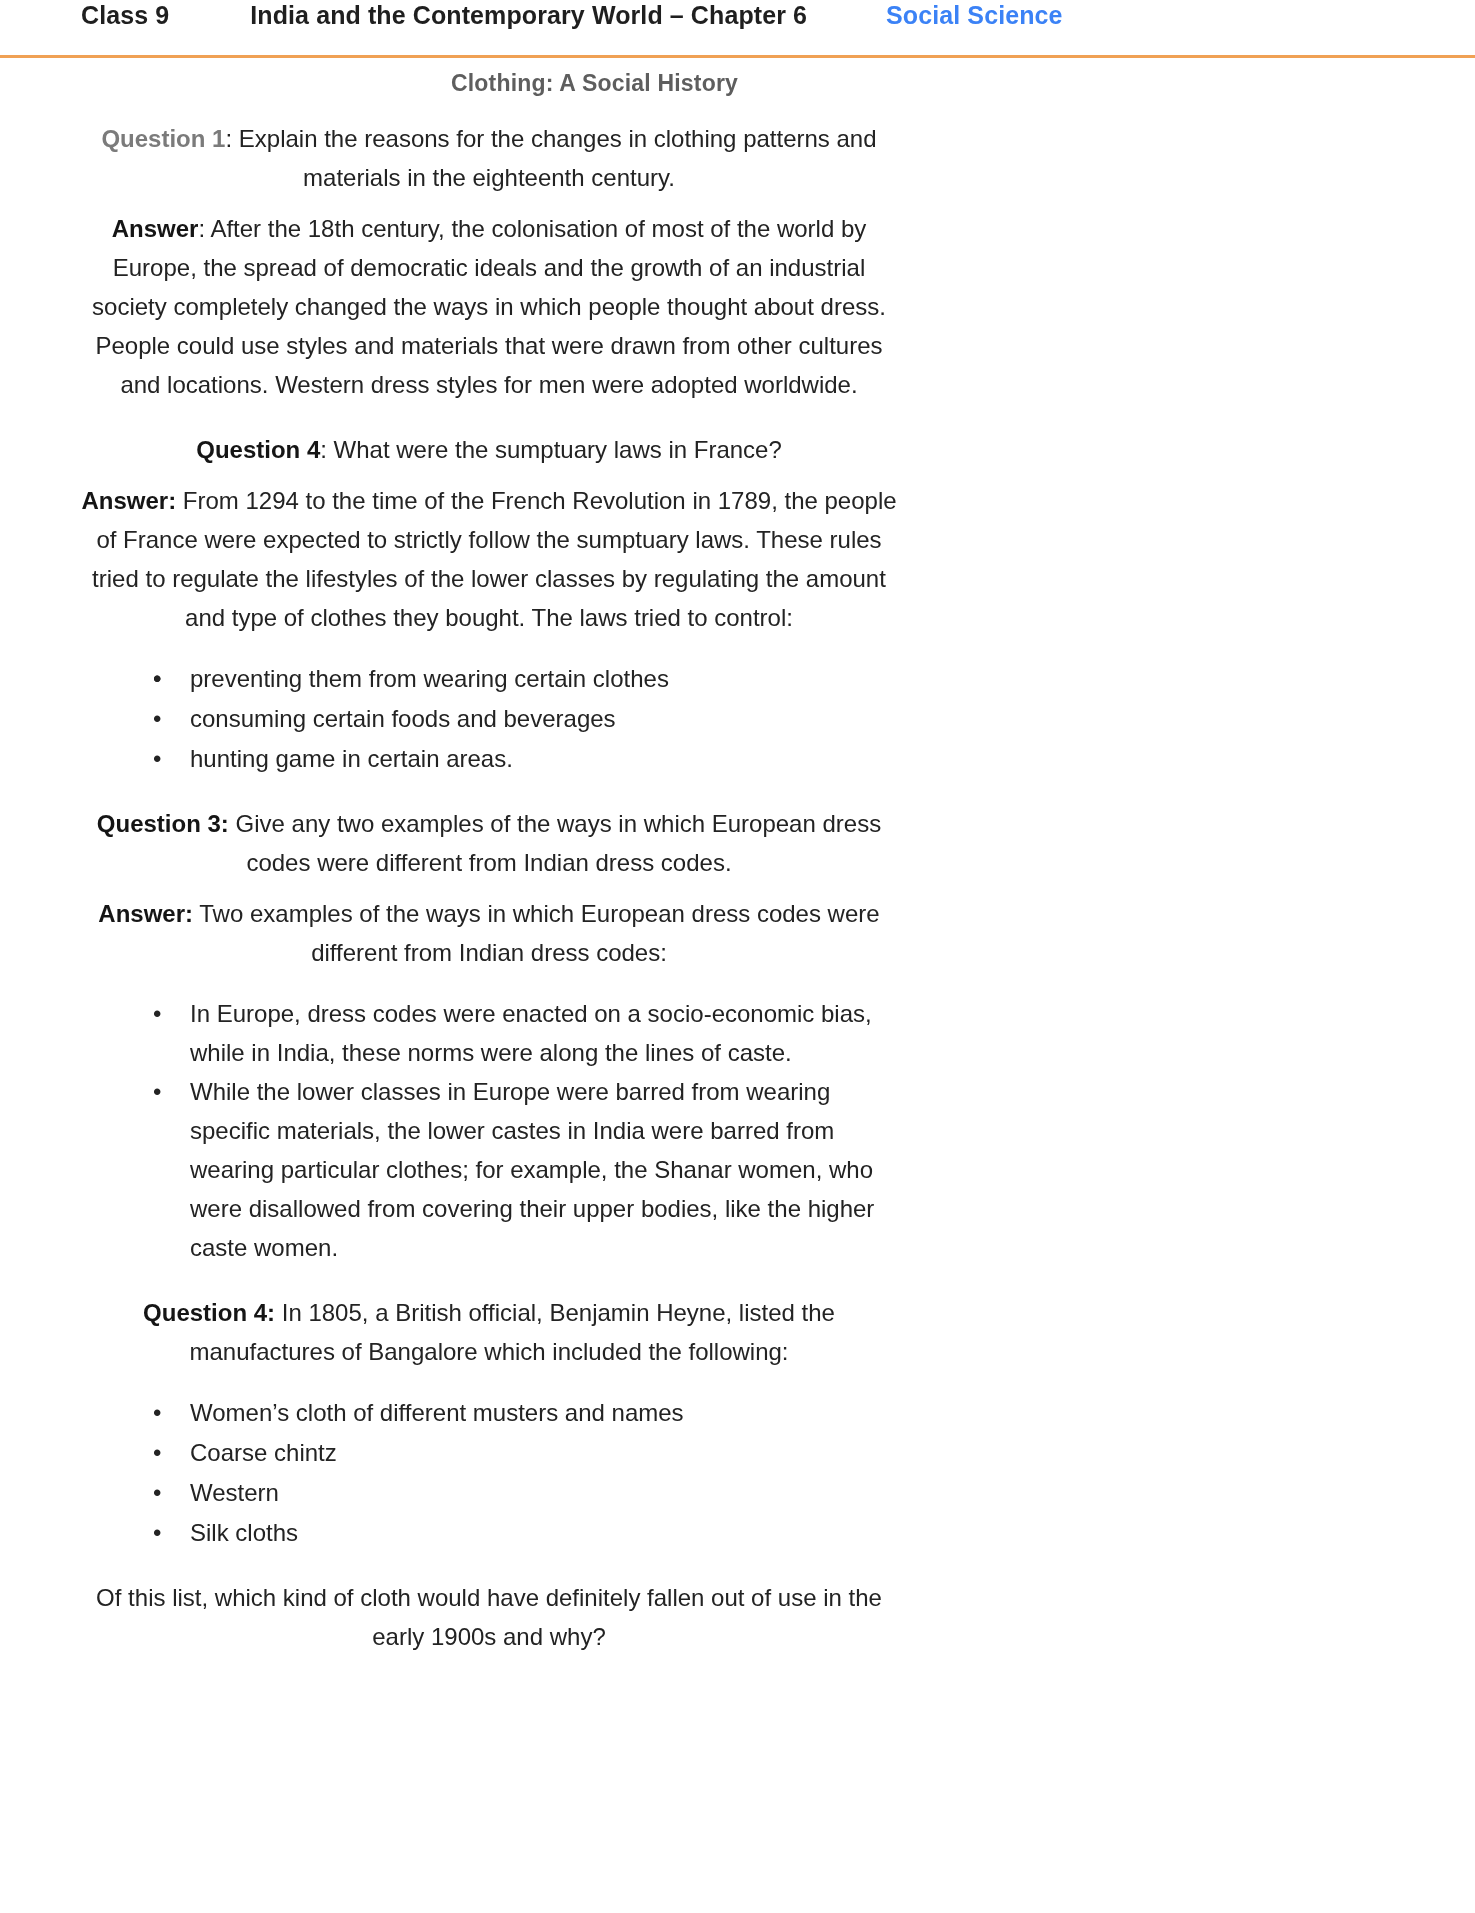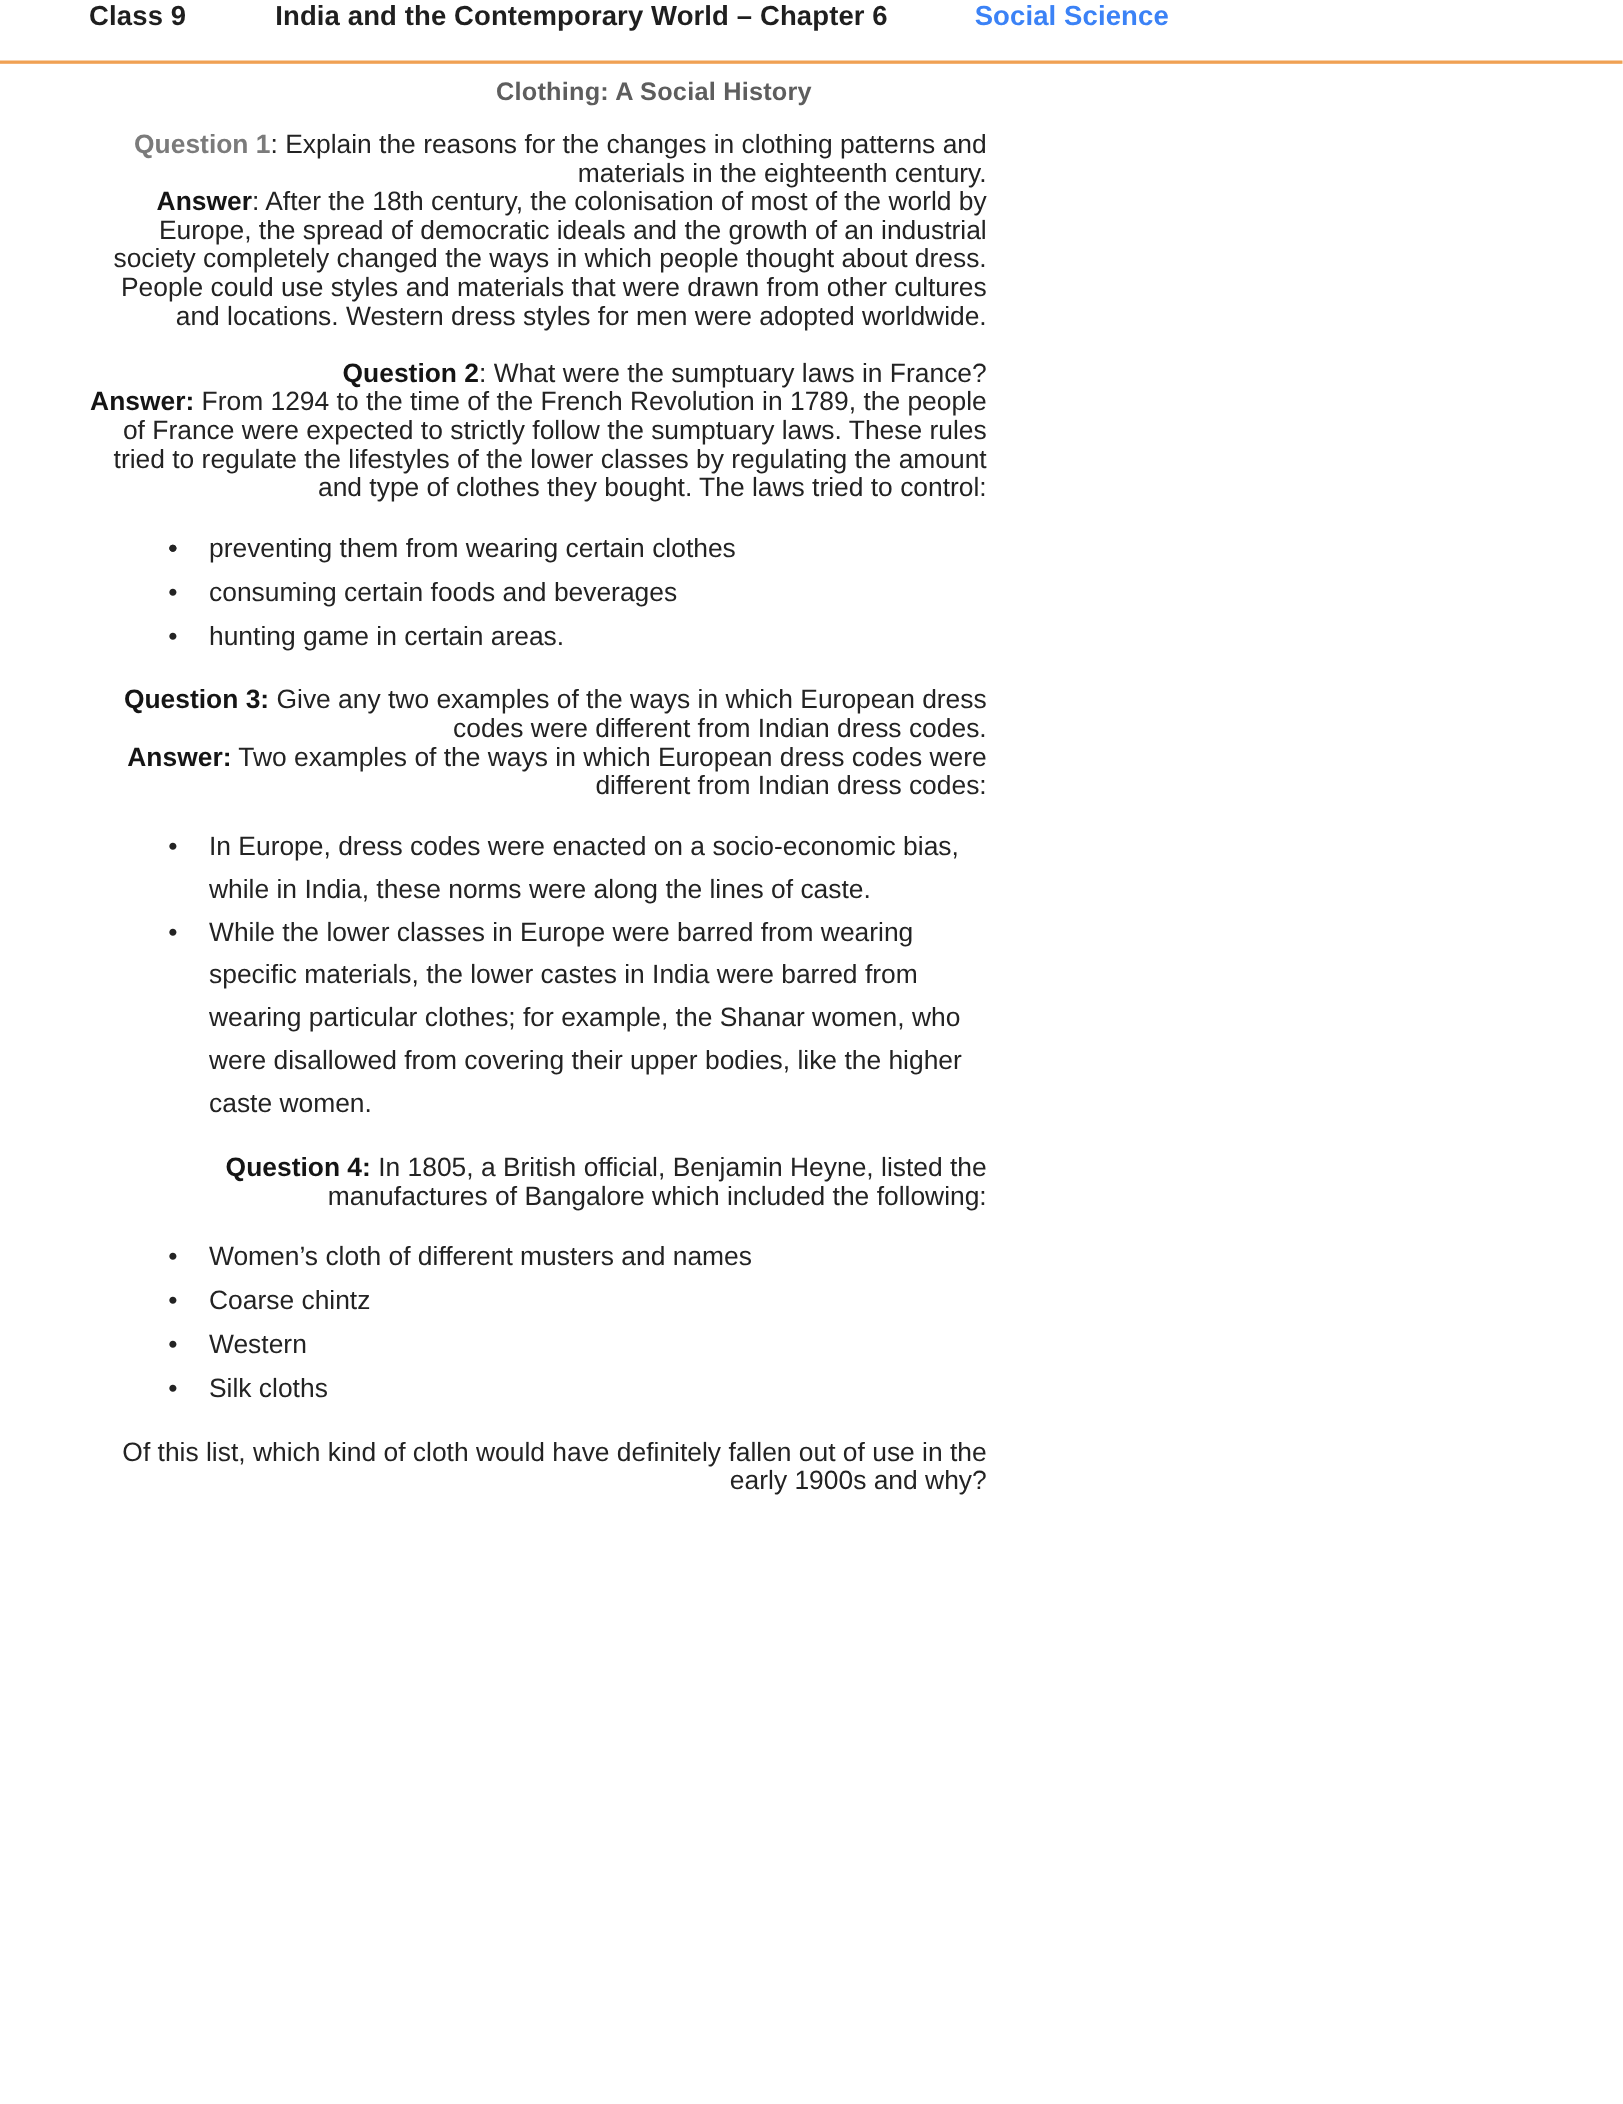--- a/index.html
+++ b/index.html
@@ -80,25 +80,25 @@
     text-align: center;
     font-size: 23px;
     font-weight: bold;
     color: #5e5e5e;
     margin: 0 0 22px 0;
     width: 1027px;
     letter-spacing: 0.2px;
   }
 
   p.para {
-    margin: 0 0 0 0;
+    margin: 12px 0 0 0;
     font-size: 24px;
-    line-height: 26px;
+    line-height: 39px;
     color: #232323;
-    text-align: right;
+    text-align: center;
   }
 
   .blk {
     margin-bottom: 26px;
   }
   .blk-tight {
     margin-bottom: 0px;
   }
 
   .q-label-gray {
@@ -162,21 +162,21 @@
       <p class="para">
         <span class="q-label-gray">Question 1</span><span>: </span><span>Explain the reasons for the changes in clothing patterns and materials in the eighteenth century.</span>
       </p>
       <p class="para">
         <span class="a-label">Answer</span><span>: </span><span>After the 18th century, the colonisation of most of the world by Europe, the spread of democratic ideals and the growth of an industrial society completely changed the ways in which people thought about dress. People could use styles and materials that were drawn from other cultures and locations. Western dress styles for men were adopted worldwide.</span>
       </p>
     </div>
 
     <div class="blk-tight">
       <p class="para">
-        <span class="q-label">Question 2</span><span>: </span><span>What were the sumptuary laws in France?</span>
+        <span class="q-label">Question 4</span><span>: </span><span>What were the sumptuary laws in France?</span>
       </p>
       <p class="para">
         <span class="a-label">Answer:</span><span> </span><span>From 1294 to the time of the French Revolution in 1789, the people of France were expected to strictly follow the sumptuary laws. These rules tried to regulate the lifestyles of the lower classes by regulating the amount and type of clothes they bought. The laws tried to control:</span>
       </p>
       <ul class="bullets">
         <li><span class="dot">•</span></li>
         <li><span class="dot">•</span><span>preventing them from wearing certain clothes</span></li>
         <li><span class="dot">•</span><span>consuming certain foods and beverages</span></li>
         <li><span class="dot">•</span><span>hunting game in certain areas.</span></li>
       </ul>

